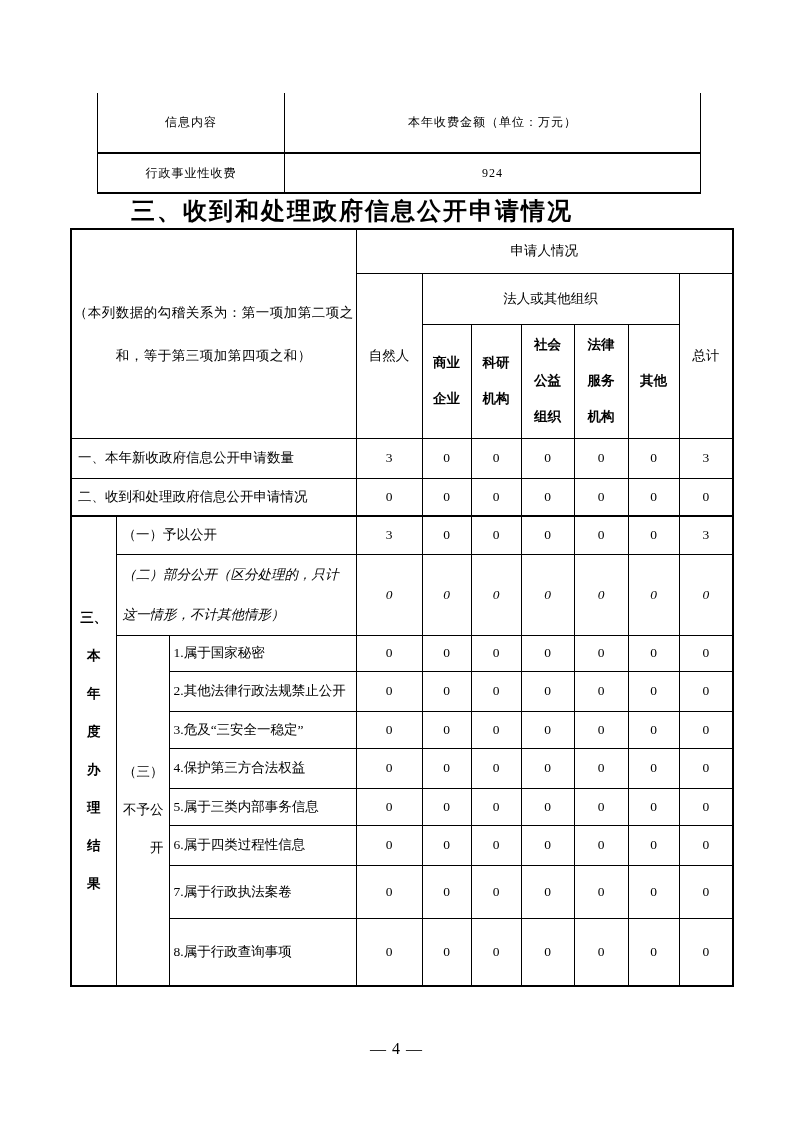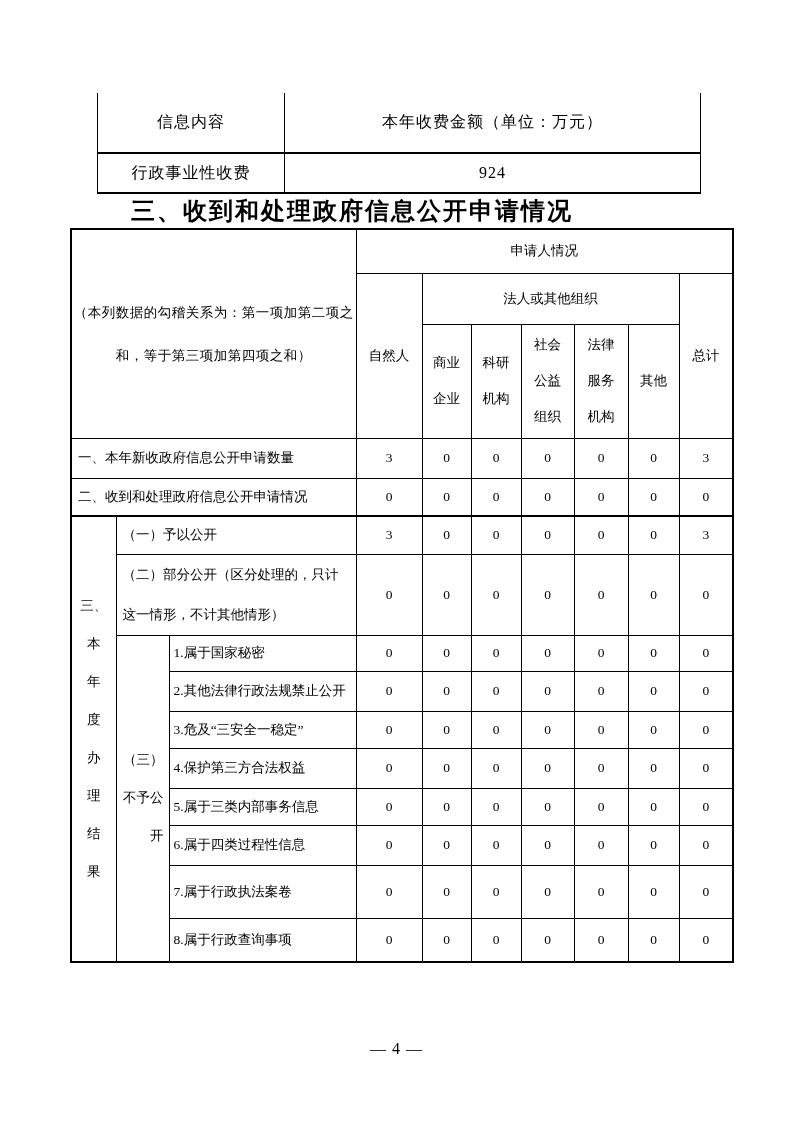--- a/index.html
+++ b/index.html
@@ -15,21 +15,21 @@
 
   
   .fee-table {
     position: absolute; left: 97px; top: 93px;
     border-collapse: collapse; table-layout: fixed;
   }
   .fee-table td {
     border-left: 1.5px solid #000; border-right: 1.5px solid #000;
     border-top: none;
     text-align: center; vertical-align: middle;
-    font-size: 16px; letter-spacing: 1px;
+    font-size: 12px; letter-spacing: 1px;
     padding: 0;
   }
   .fee-table tr.fee-r1 { height: 60px; }
   .fee-table tr.fee-r1 td { border-bottom: 2.5px solid #000; }
   .fee-table tr.fee-r2 { height: 40px; }
   .fee-table tr.fee-r2 td { border-bottom: 2.5px solid #000; }
 
   
   .section-heading {
     position: absolute; left: 131px; top: 197px;
@@ -43,35 +43,35 @@
     position: absolute; left: 70px; top: 228px;
     border-collapse: collapse; table-layout: fixed;
     border: 2px solid #000;
   }
   .main-table td {
     border: 1.3px solid #000;
     text-align: center; vertical-align: middle;
     font-size: 13.5px; padding: 0;
     overflow: hidden;
   }
-  .pre { white-space: pre-line; }
+  .pre { white-space: pre-line; font-weight: bold; }
   .note-cell { padding: 0 0 !important; line-height: 43px; letter-spacing: 0.5px; }
   .org-col { line-height: 36px; }
   .label-cell { text-align: left !important; padding-left: 6px !important; }
   .wrap-label { line-height: 40px; padding-right: 4px !important; }
   .sub-label { text-align: left !important; padding-left: 4px !important; font-size: 13px; }
   .vert-cell .vlines { line-height: 38px; letter-spacing: 0; }
   .deny-cell .dtext { width: 42px; margin: 0 auto; text-align: right; line-height: 38px; }
   tr.thick-bottom td { border-bottom-width: 2.5px; }
 
   
   tr.rh44 { height: 44px; }  tr.rh51 { height: 51px; }  tr.rh114 { height: 114px; }
-  tr.rh40 { height: 40px; }  tr.rh38 { height: 38px; }  tr.rh79 { height: 79px; }
+  tr.rh40 { height: 40px; }  tr.rh38 { height: 38px; }  tr.rh79 { height: 79px; font-style: italic; }
   tr.rh36 { height: 36px; }  tr.rh37 { height: 37px; }  tr.rh53 { height: 53px; }
-  tr.rh57 { height: 44px; }
+  tr.rh57 { height: 68px; }
 
   
   .page-number {
     position: absolute; left: 0; right: 0; top: 1040px;
     text-align: center; font-size: 16px; letter-spacing: 1px;
   }
 </style>
 </head>
 <body>
 

